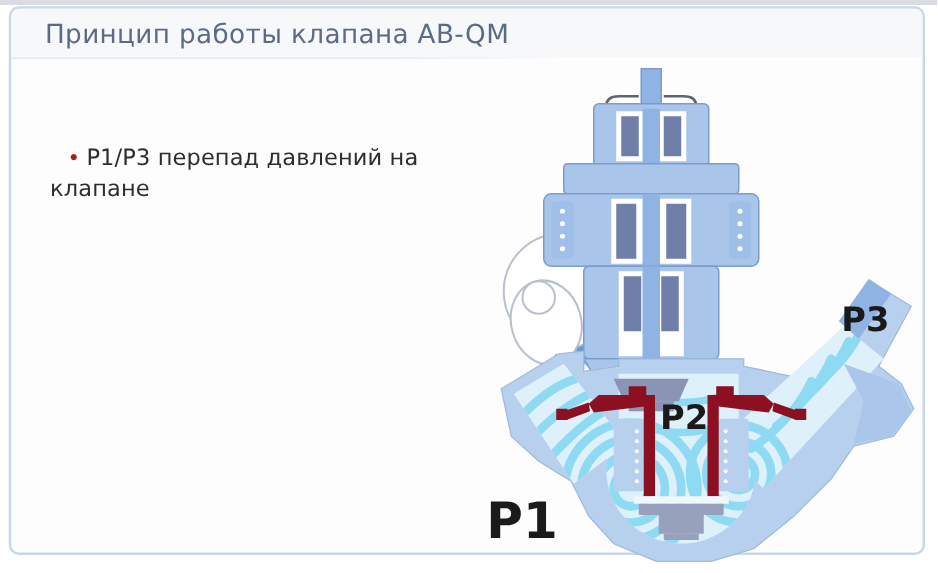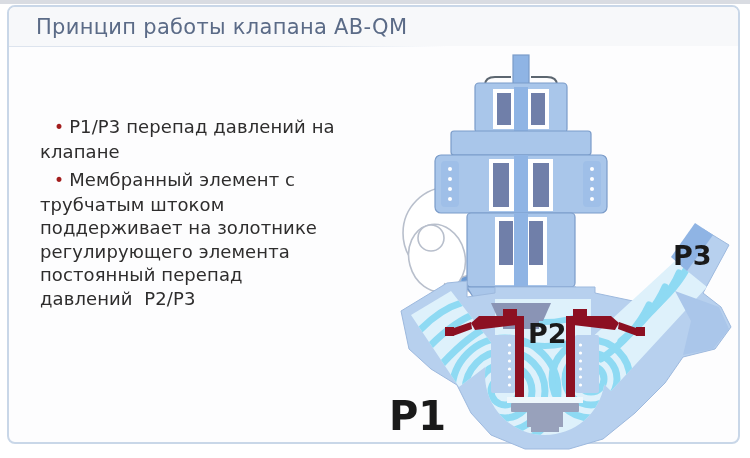--- a/index.html
+++ b/index.html
@@ -27,26 +27,20 @@
   <div class="top-strip"></div>
 
   <div class="slide">
     <div class="title-band"></div>
     <div class="title-rule"></div>
     <h1 class="page-title">Принцип работы клапана AB-QM</h1>
 
     <div class="bullets">
       <p><span class="dot">•</span><span>P1/P3 перепад давлений на
 клапане</span></p>
-      <p><span class="dot">•</span><span>Мембранный элемент с
-трубчатым штоком
-поддерживает на золотнике
-регулирующего элемента
-постоянный перепад
-давлений  P2/P3</span></p>
     </div>
 
     <svg class="diagram" viewBox="0 0 375 400" width="375" height="400">
       <defs>
         <clipPath id="flow">
           <polygon points="34,262 74,238 124,302 82,334"></polygon>
           <circle cx="168" cy="322" r="60"></circle>
           <polygon points="196,302 298,208 330,234 234,338"></polygon>
           <rect x="118" y="246" width="96" height="52"></rect>
         </clipPath>

